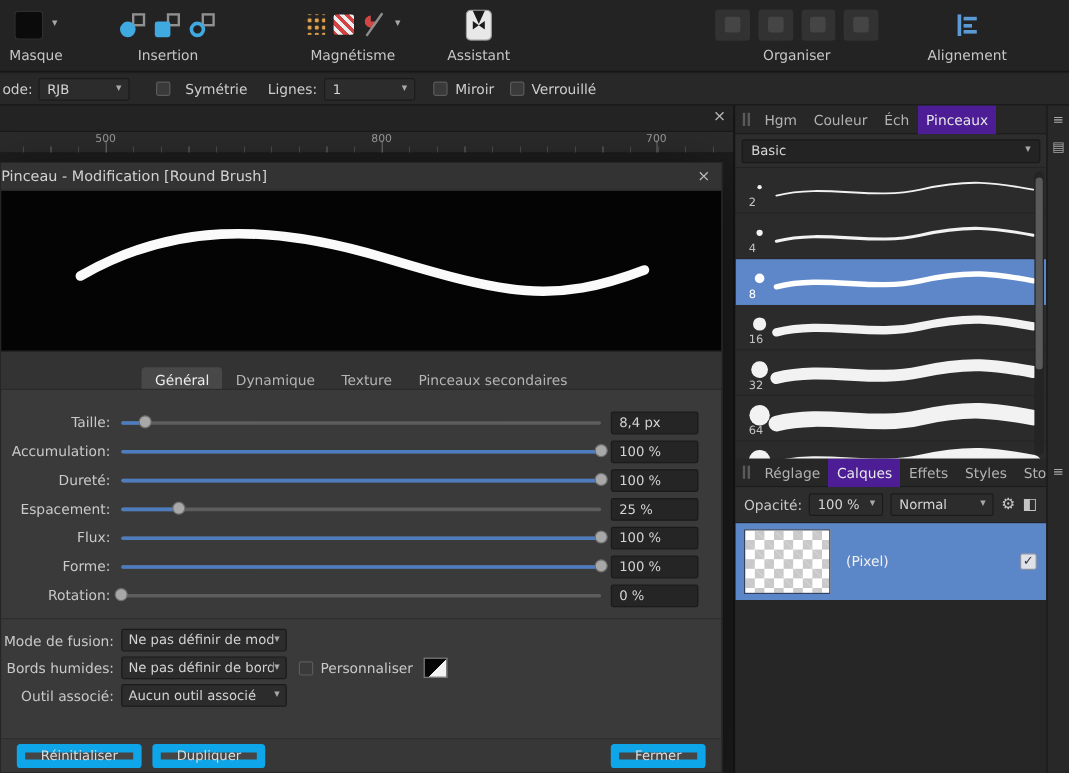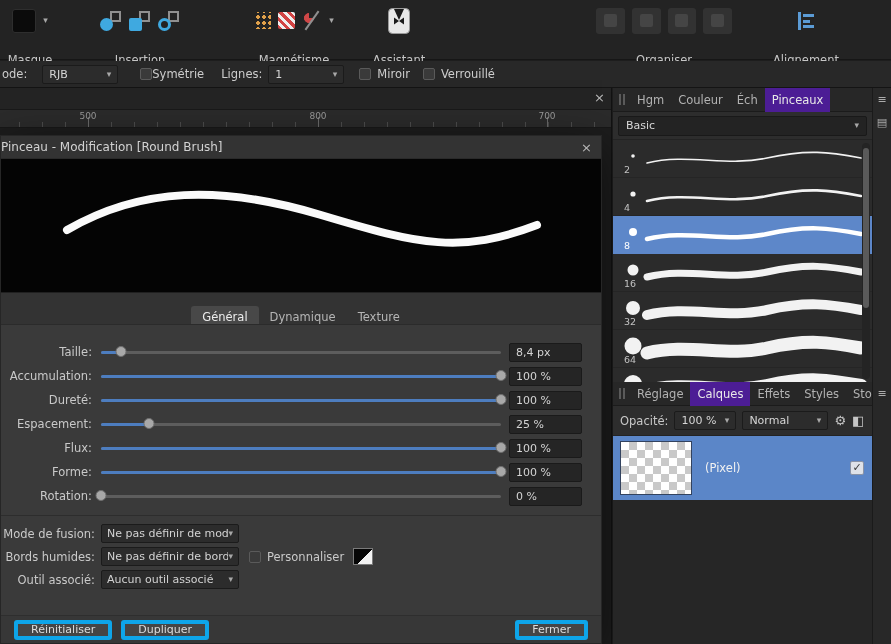--- a/index.html
+++ b/index.html
@@ -4,21 +4,21 @@
 <style>
   *{margin:0;padding:0;box-sizing:border-box}
   html,body{width:891px;height:644px}
   body{font-family:"DejaVu Sans","Liberation Sans",sans-serif;font-size:11px;color:#cccccc;
        background:#1d1d1d;position:relative;overflow:hidden}
 
   
   #toolbar{position:absolute;left:0;top:0;width:891px;height:60px;background:#232323;border-bottom:1px solid #161616}
   .tbg{position:absolute;top:4px;text-align:center}
   .tbg .icons{height:33px;display:flex;align-items:center;justify-content:center;gap:7px}
-  .tbg .lab{font-size:11.5px;color:#c6c6c6;margin-top:16px}
+  .tbg .lab{font-size:11.5px;color:#c6c6c6;margin-top:2px}
   .caret{color:#a8a8a8;font-size:9px;line-height:1}
   .sqicon{width:24px;height:24px;background:#0b0b0b;border:1px solid #2e2e2e;border-radius:3px}
   .ins{width:22px;height:22px;position:relative}
   .ins .gsq{position:absolute;right:1px;top:1px;width:11px;height:11px;border:2px solid #909090}
   .ins .bshape{position:absolute;left:0;bottom:1px;width:13px;height:13px;background:#3fa9e0;border-radius:50%}
   .ins.v2 .bshape{border-radius:2px}
   .ins.v3 .bshape{background:transparent;border:3px solid #3fa9e0}
   .gridic{width:17px;height:17px;background-image:radial-gradient(circle,#e0a04a 1.6px,transparent 2px);background-size:6px 6px;background-position:1px 2px}
   .stripeic{width:17px;height:17px;border-radius:2px;background:repeating-linear-gradient(45deg,#d24343 0 3px,#efefef 3px 6px)}
   .magnet-wrap{position:relative;width:20px;height:22px}
@@ -77,21 +77,21 @@
   .dlabel{width:100px;text-align:right;padding-right:6px;font-size:11.5px;color:#c9c9c9}
   .dselect{width:138px;height:19px;background:#2c2c2c;border:1px solid #1b1b1b;border-radius:2px;display:flex;
            align-items:center;padding:0 5px;color:#d2d2d2;font-size:11px}
   .dselect .val{flex:1;overflow:hidden;white-space:nowrap}
   .pcheck{margin-left:10px}
   .plabel{margin-left:6px;font-size:11.5px;color:#c9c9c9}
   .swatch{width:20px;height:17px;border:1px solid #7a7a7a;margin-left:9px;
           background:linear-gradient(135deg,#060606 55%,#f2f2f2 55%)}
   #dlg-footer{position:absolute;left:0;bottom:0;width:100%;height:28px;border-top:1px solid #2e2e2e;background:#373737;
               display:flex;align-items:center;padding:0 13px;gap:9px}
-  .btn{height:20px;padding:0 13px;background:#454545;border:4px solid #0ea5e9;border-radius:3px;color:#dcdcdc;
+  .btn{height:20px;padding:0 13px;background:#454545;border:7px solid #0ea5e9;border-radius:3px;color:#dcdcdc;
        font-size:11px;display:flex;align-items:center}
   .btn.last{margin-left:auto}
 
   
   #right{position:absolute;left:613px;top:88px;width:278px;height:556px;display:flex}
   #panels{width:259px;display:flex;flex-direction:column;background:#2d2d2d}
   #edge{width:19px;background:#282828;border-left:1px solid #1a1a1a;position:relative}
   .edge-ic{position:absolute;left:0;width:100%;text-align:center;color:#ababab;font-size:11px}
   .ptabs{height:24px;background:#272727;border-bottom:1px solid #1b1b1b;display:flex;align-items:center;padding-left:6px}
   .handle{display:flex;gap:2px;margin-right:5px}
@@ -202,26 +202,26 @@
           <i class="h2"></i>
           <i class="h3"></i>
         </span>
     </div>
     <div class="lab">Alignement</div>
   </div>
 </div>
 
 <div id="ctxbar">
   <span style="margin-left:2px">ode:</span>
-  <div class="select" style="width:76px;margin-left:15px">
+  <div class="select" style="width:76px;margin-left:5px">
     <span class="val">RJB</span>
     <span class="caret">▾</span>
   </div>
   <span class="cb" style="margin-left:22px"></span>
-  <span style="margin-left:0">Symétrie</span>
+  <span style="margin-left:12px">Symétrie</span>
   <span style="margin-left:17px">Lignes:</span>
   <div class="select" style="width:76px;margin-left:6px">
     <span class="val">1</span>
     <span class="caret">▾</span>
   </div>
   <span class="cb" style="margin-left:15px"></span>
   <span style="margin-left:6px">Miroir</span>
   <span class="cb" style="margin-left:13px"></span>
   <span style="margin-left:6px">Verrouillé</span>
 </div>
@@ -249,20 +249,21 @@
     <div id="dlg-preview">
       <svg width="600" height="134" viewBox="0 0 600 134">
         <path d="M 66 71 C 140 28, 220 26, 320 56 S 460 95, 536 66" fill="none" stroke="#fafafa" stroke-width="8" stroke-linecap="round"></path>
       </svg>
     </div>
 
     <div id="dlg-tabband">
       <span class="dtab active">Général</span>
       <span class="dtab">Dynamique</span>
       <span class="dtab">Texture</span>
+      <span class="dtab">Pinceaux secondaires</span>
     </div>
 
     <div id="sliders">
       <div class="srow">
         <span class="slabel">Taille:</span>
         <div class="strack">
             <i class="rail"></i>
             <i class="sfill" style="width: 5%;"></i>
             <i class="sthumb" style="left: 5%;"></i>
           </div>

